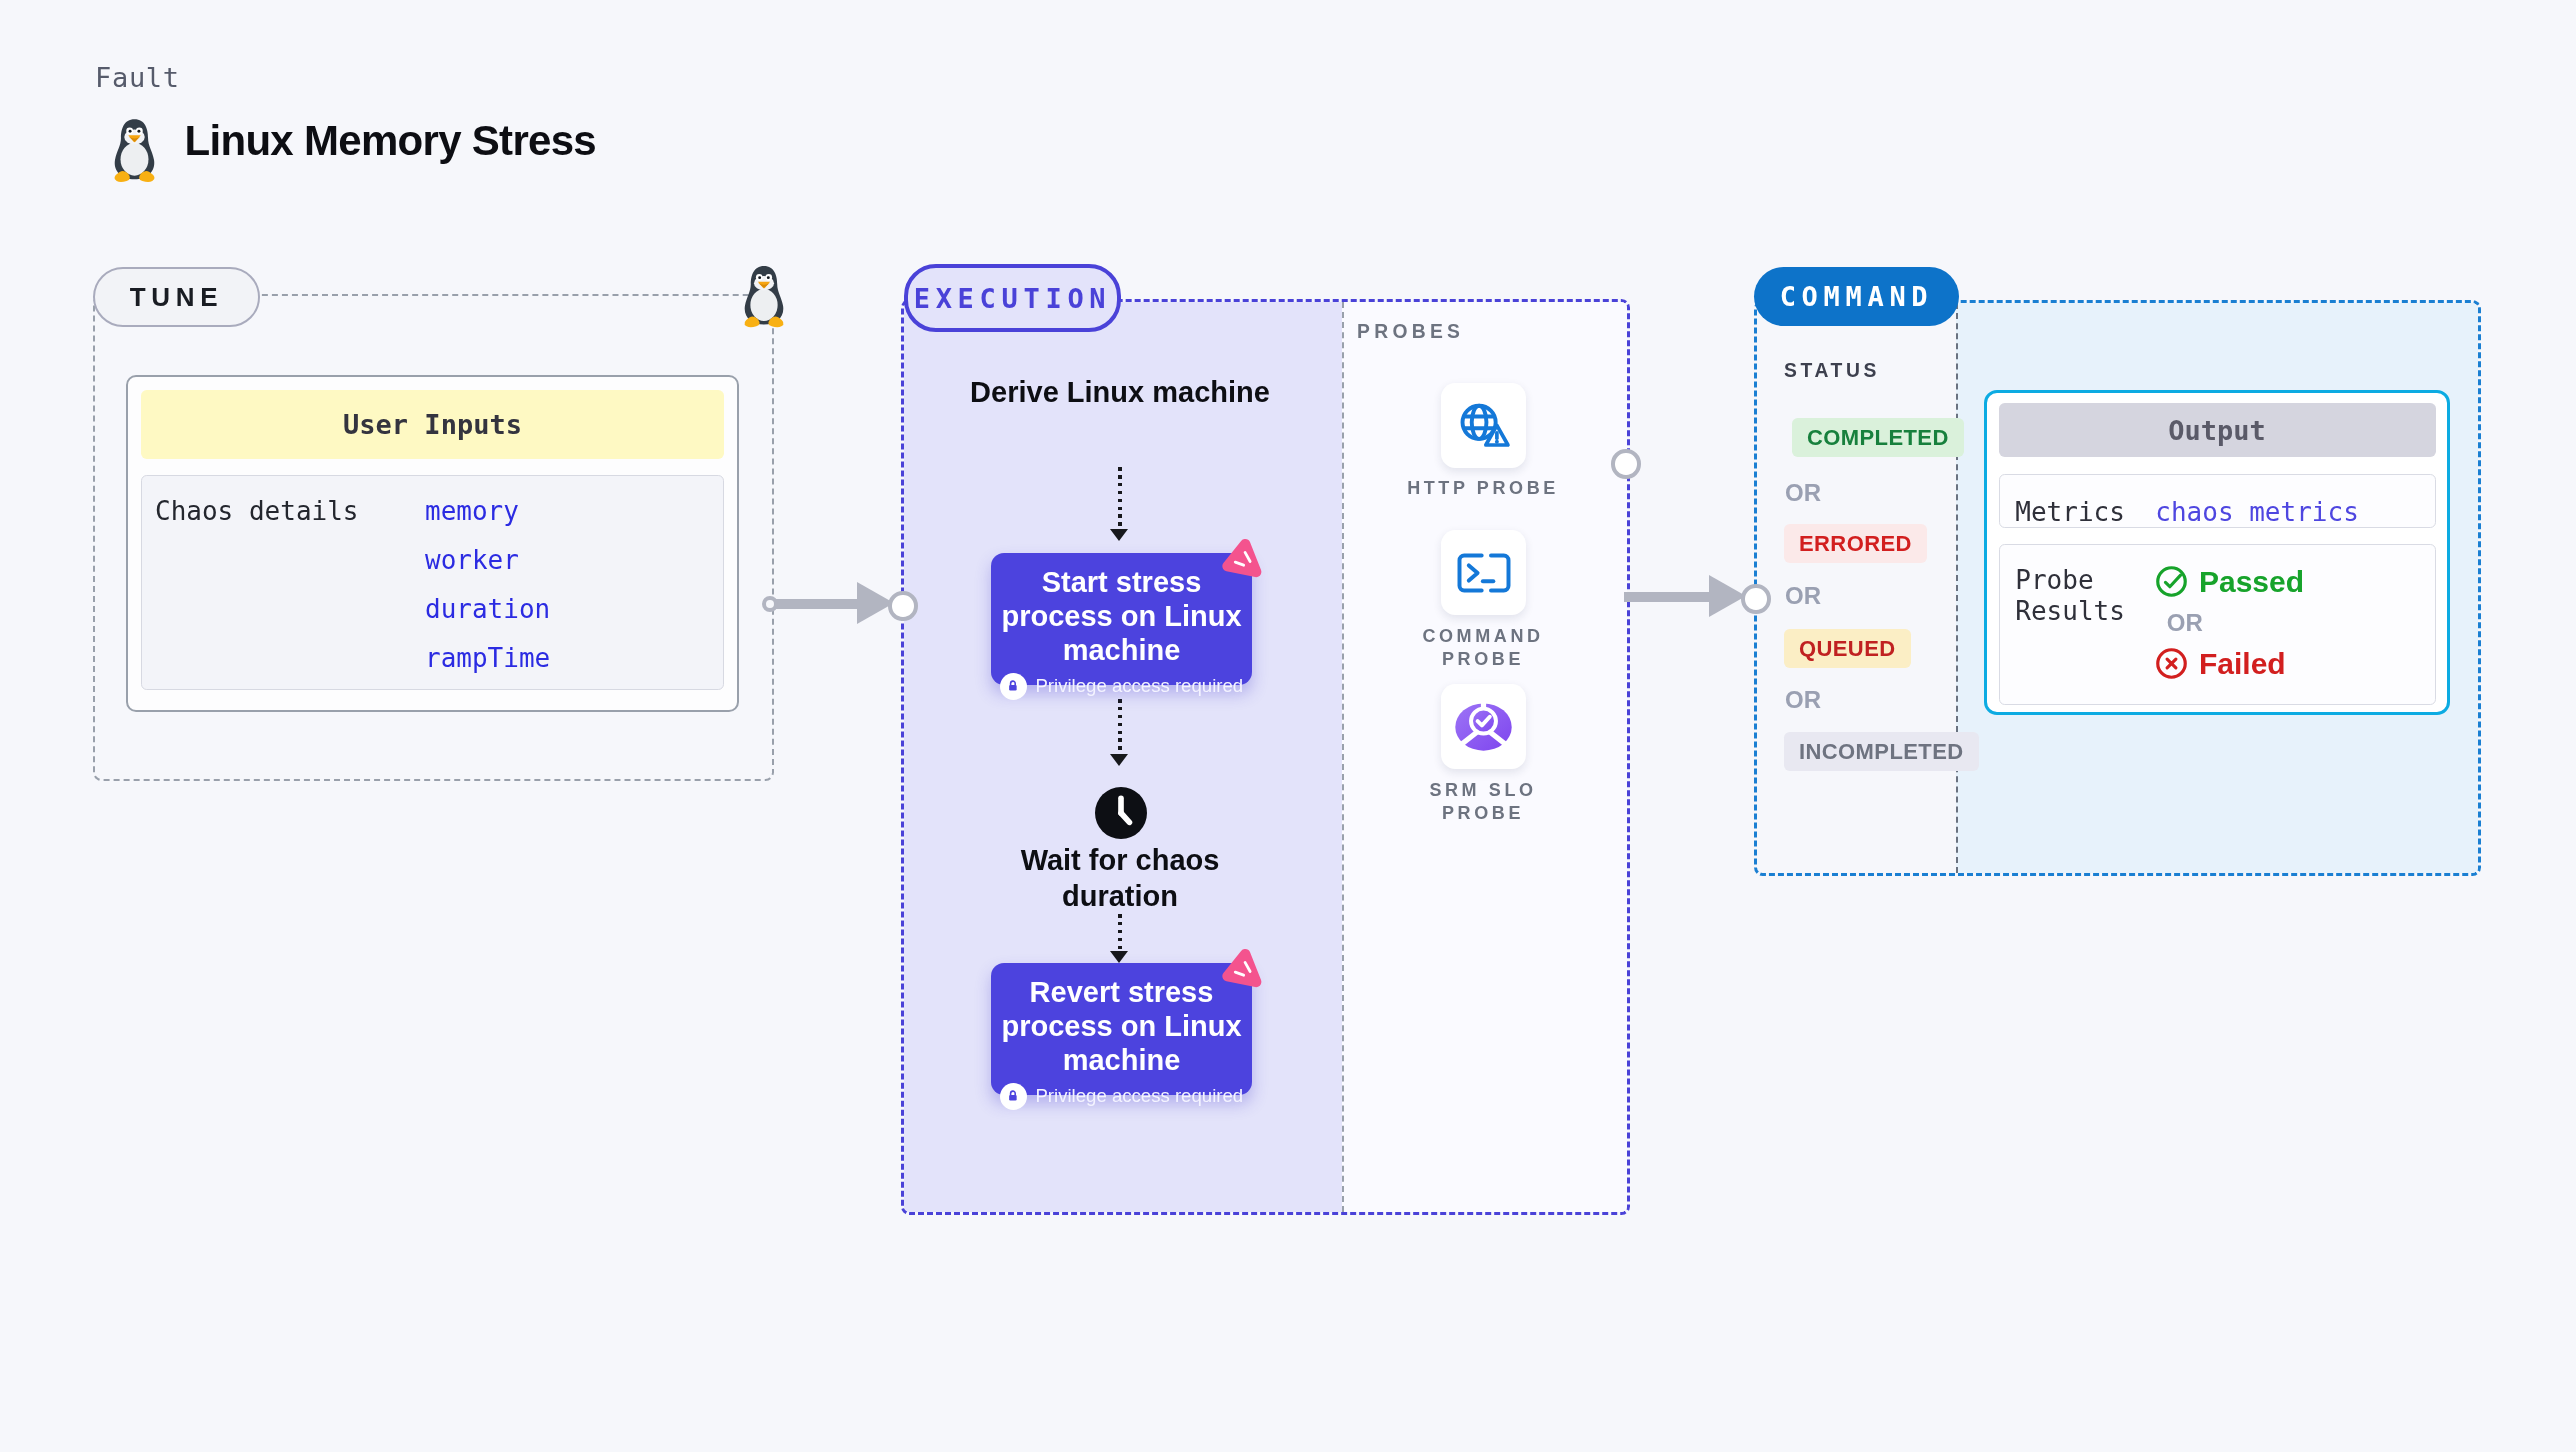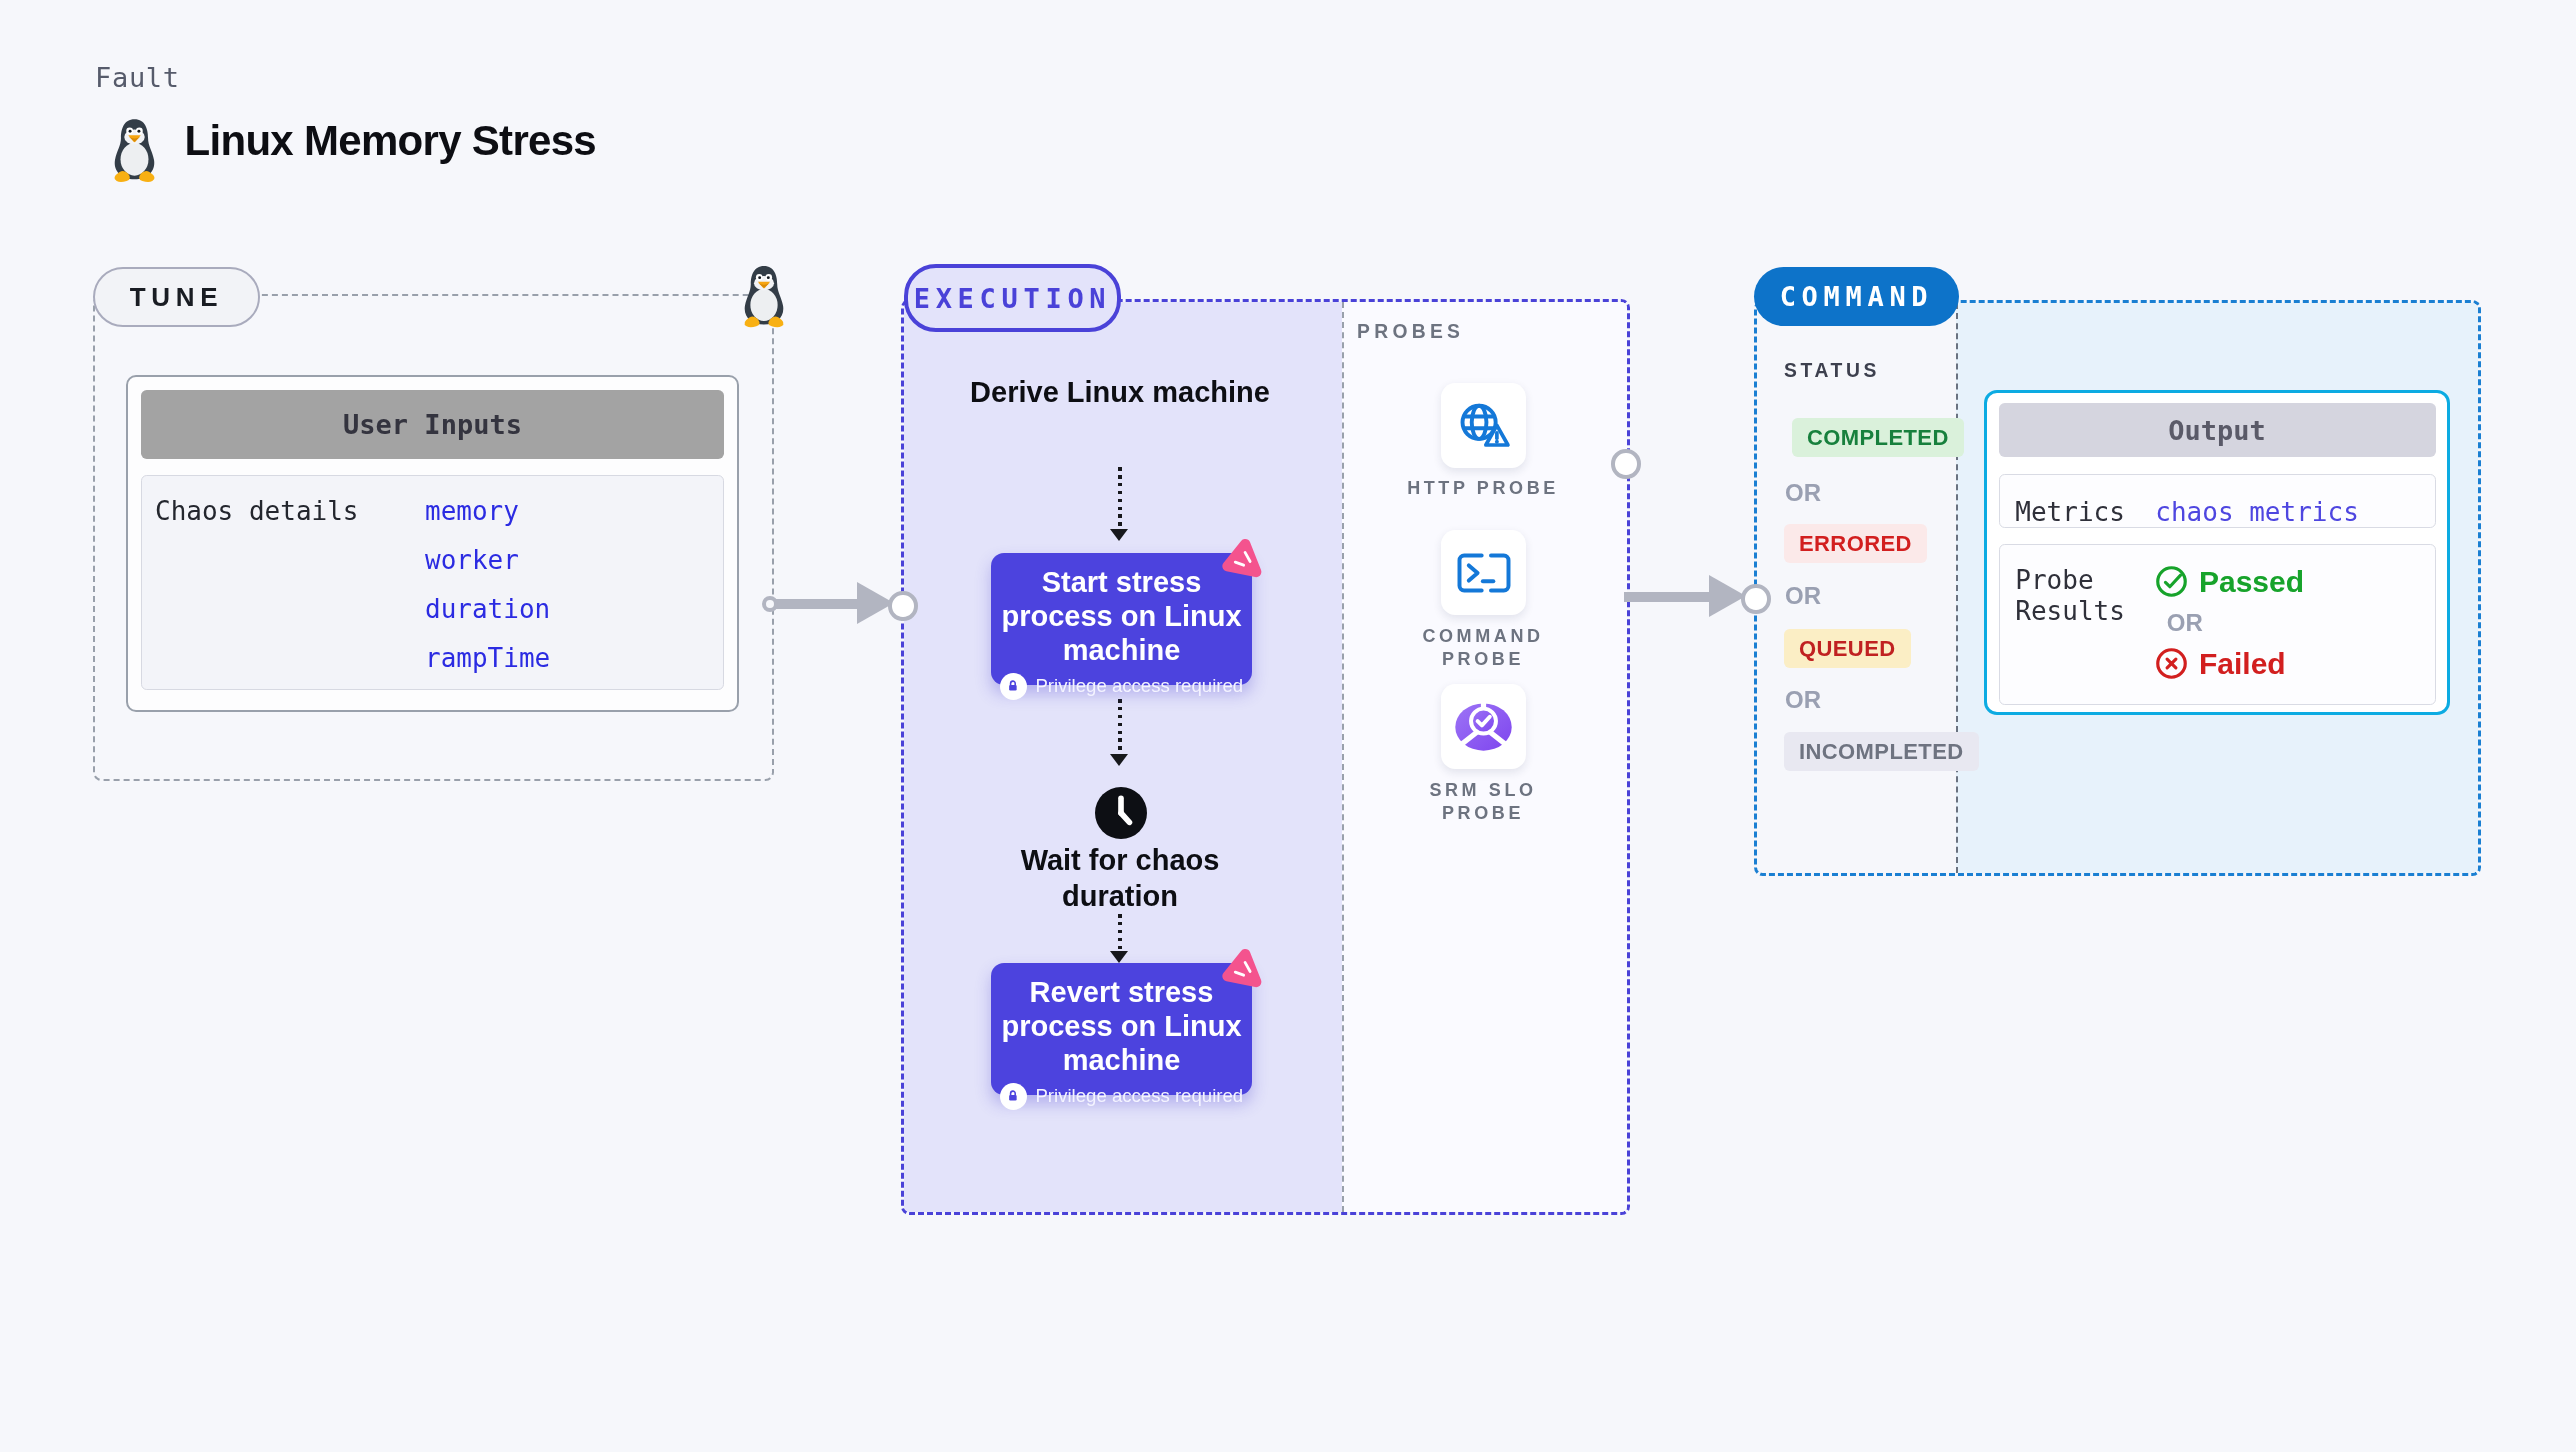--- a/index.html
+++ b/index.html
@@ -30,21 +30,21 @@
             border-radius:8.6px;overflow:hidden;}
   .exec-flow-bg{left:0;top:0;bottom:0;width:438px;background:#e3e3fa;}
   .exec-probes-bg{left:438px;top:0;bottom:0;right:0;background:#fafaff;border-left:2.1px dashed #99a0ab;}
   .result-box{left:1754px;top:300px;width:721px;height:570px;border:3.6px dashed #1a7fd2;
             border-radius:8.6px;overflow:hidden;}
   .result-right-bg{left:199px;top:0;bottom:0;right:0;background:#e7f2fb;border-left:2.1px dashed #6a7280;}
 
   
   .ui-card{left:126px;top:375px;width:613px;height:337px;background:#fdfdfe;
            border:2.9px solid #99a0ab;border-radius:10px;box-sizing:border-box;padding:13px;}
-  .ui-header{height:69px;background:#a3a3a3;border-radius:5.7px;display:flex;align-items:center;
+  .ui-header{height:69px;background:#fef9c3;border-radius:5.7px;display:flex;align-items:center;
            justify-content:center;font-size:27px;font-weight:700;color:#34343f;}
   .ui-body{margin-top:15.8px;height:215px;background:#f3f4f9;border:1.4px solid #d7d9e2;border-radius:5.7px;
            box-sizing:border-box;display:flex;padding:11px 0 0 13px;gap:23px;}
   .ui-row-label{width:247px;font-size:26px;color:#23262e;line-height:49px;}
   .ui-values{font-size:26px;color:#2b2be2;line-height:49px;}
 
   
   .shaft{height:10px;background:#b2b5c1;}
   .ahead{width:0;height:0;border-top:21.5px solid transparent;border-bottom:21.5px solid transparent;
          border-left:37px solid #b2b5c1;}

